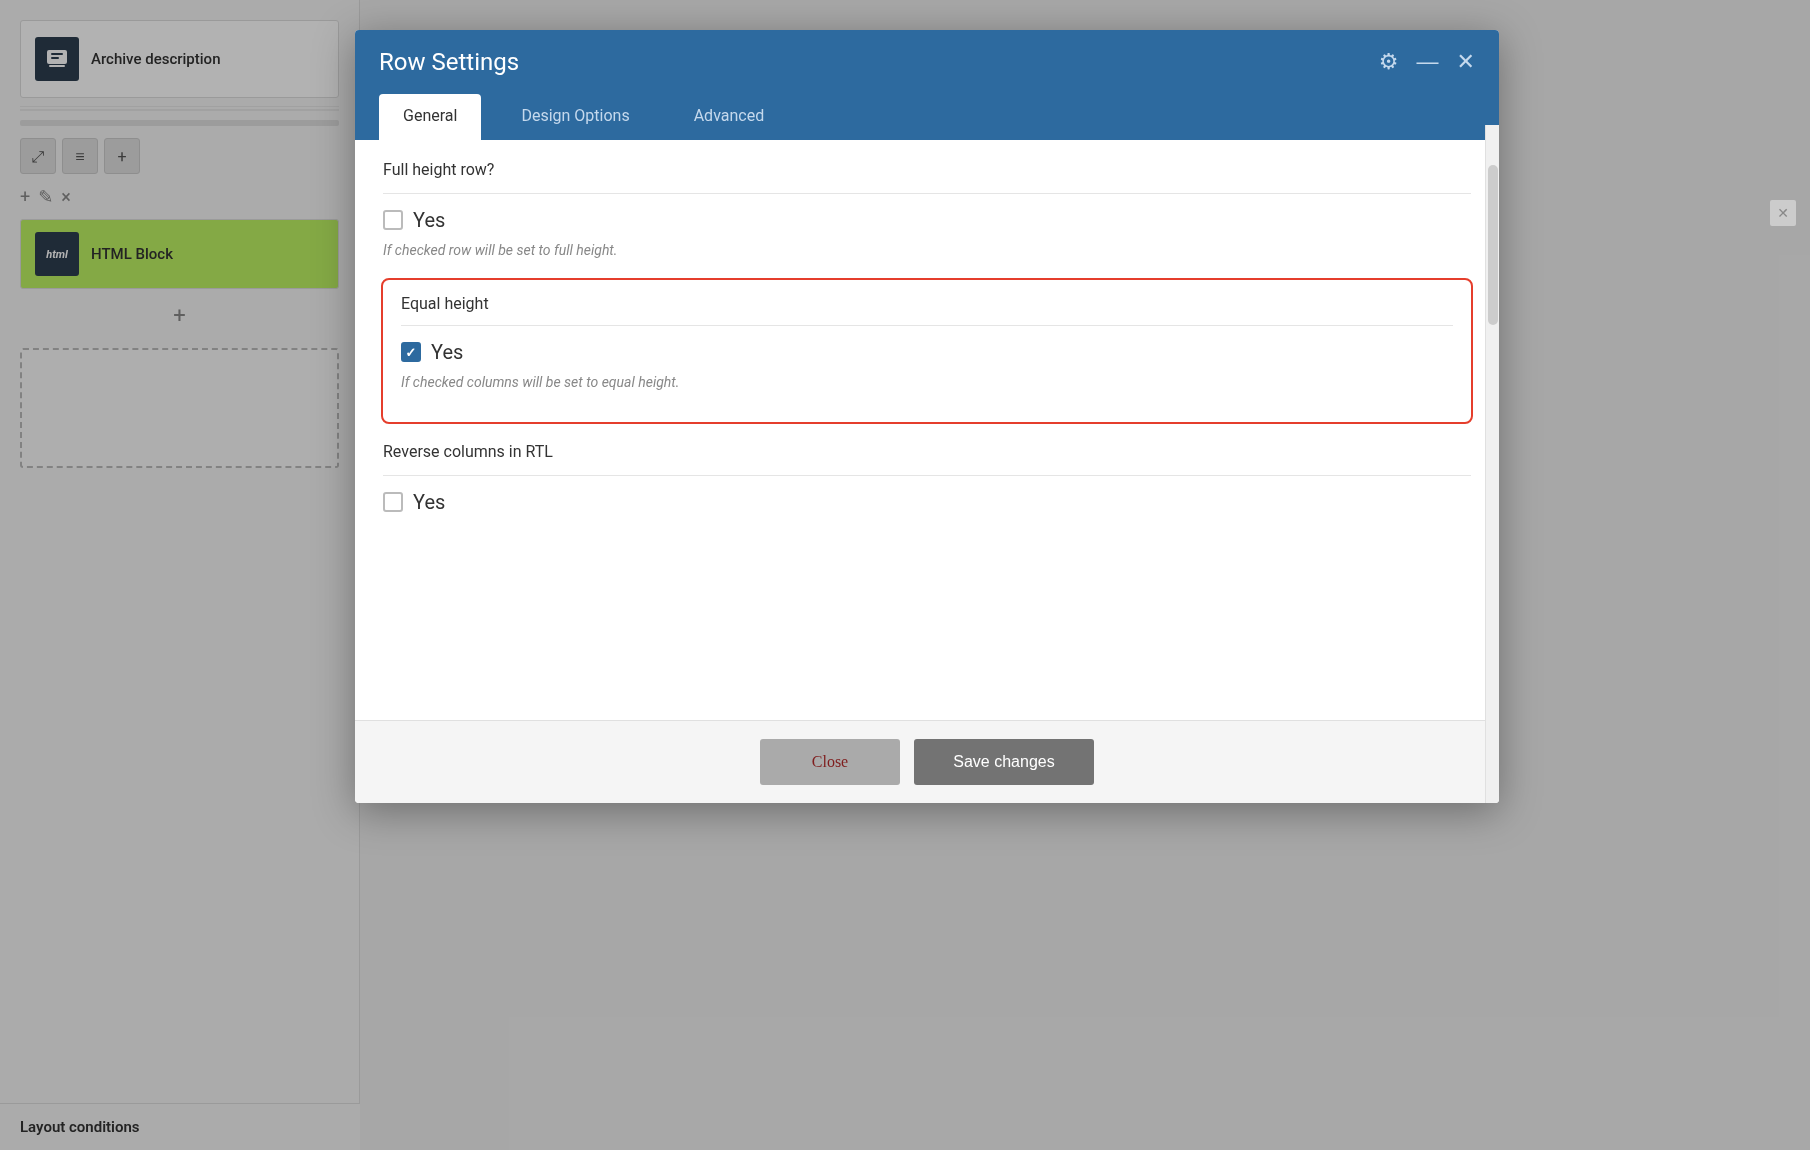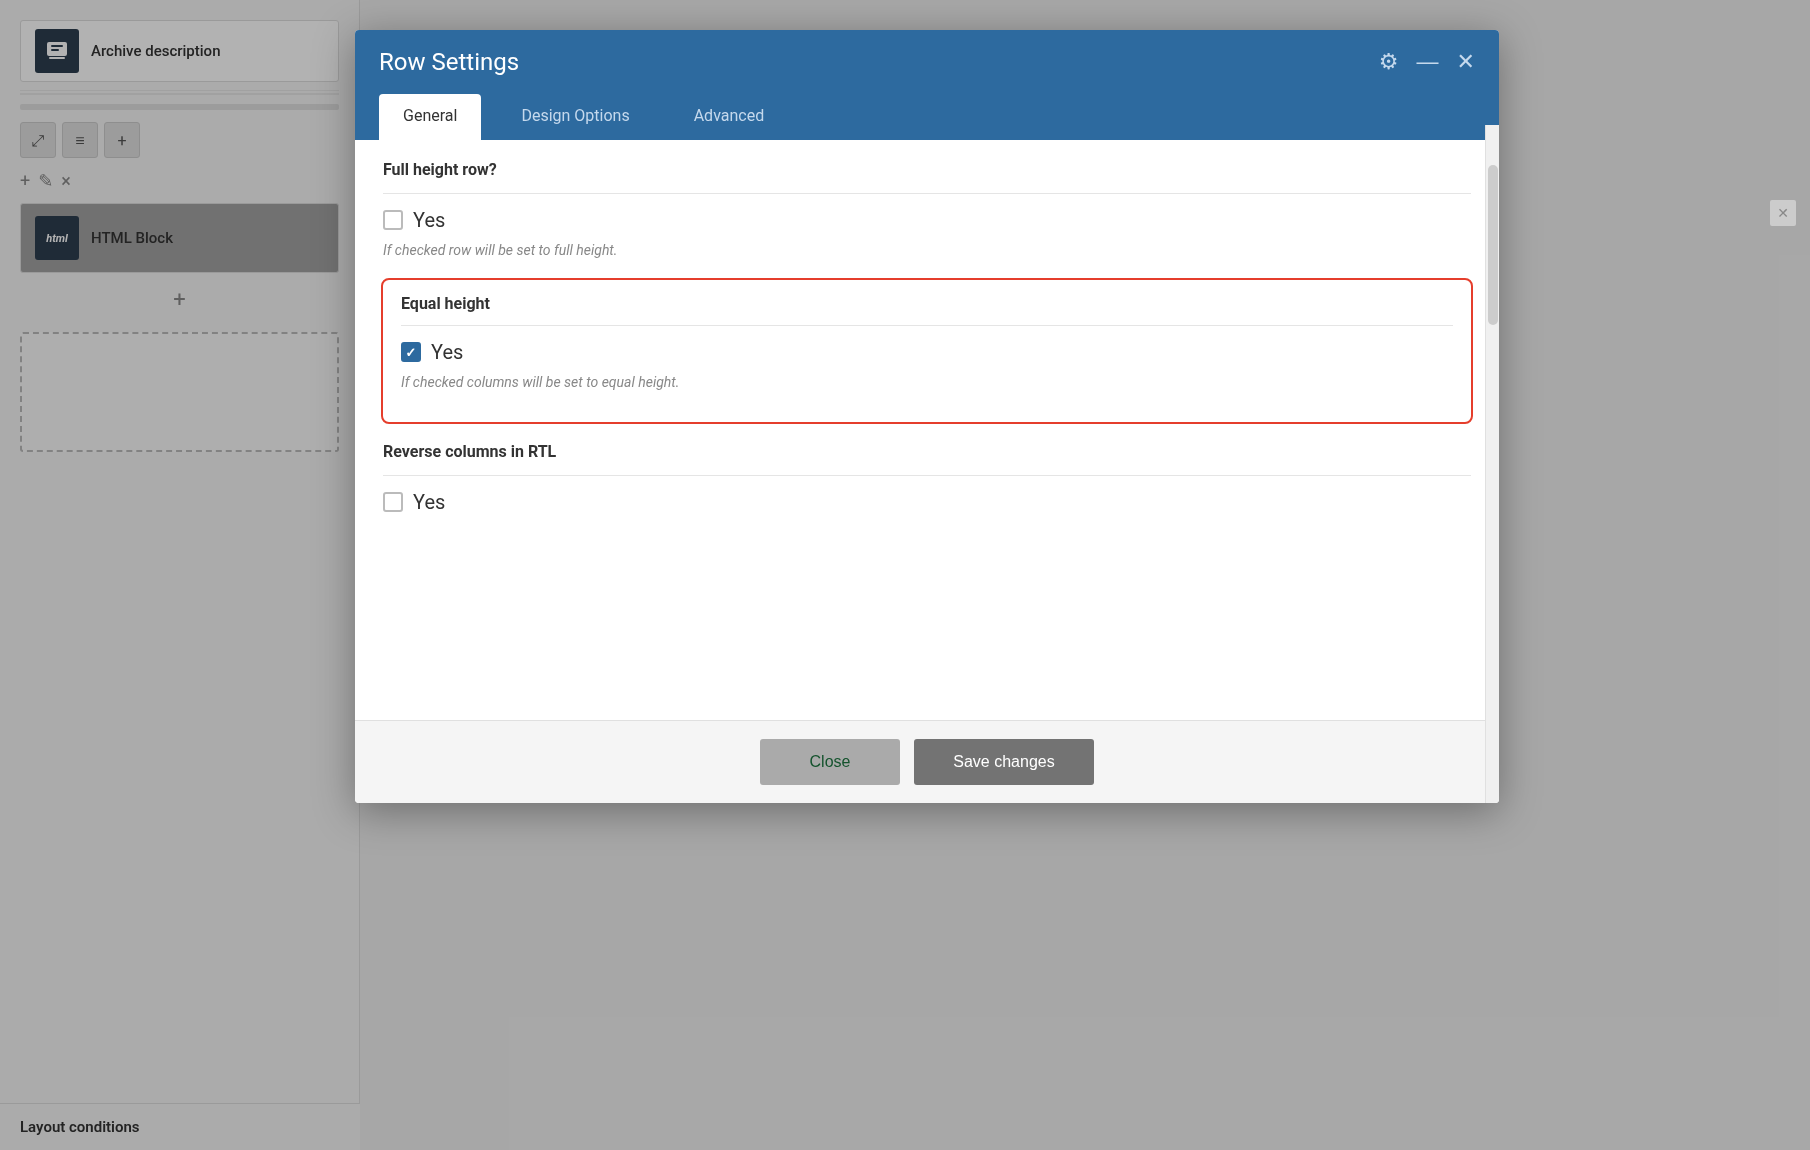--- a/index.html
+++ b/index.html
@@ -30,21 +30,21 @@
       background: #f5f5f5;
       border-right: 1px solid #ddd;
     }
 
     .block-item {
       display: flex;
       align-items: center;
       background: #fff;
       border: 1px solid #ddd;
       margin: 20px 20px 8px 20px;
-      padding: 8px 14px;
+      padding: 16px 14px;
       border-radius: 3px;
     }
 
     .block-icon {
       width: 44px;
       height: 44px;
       background: #2d3e50;
       border-radius: 3px;
       display: flex;
       align-items: center;
@@ -99,21 +99,21 @@
       align-items: center;
       gap: 8px;
       margin: 0 20px 12px 20px;
       color: #888;
       font-size: 18px;
     }
 
     .html-block {
       display: flex;
       align-items: center;
-      background: #a3a3a3;
+      background: #bef264;
       border: 1px solid #ddd;
       margin: 8px 20px;
       padding: 12px 14px;
       border-radius: 3px;
     }
 
     .html-icon {
       width: 44px;
       height: 44px;
       background: #2d3e50;
@@ -239,21 +239,21 @@
 
     .helper-text {
       font-size: 14px;
       color: #888;
       font-style: italic;
       margin-bottom: 18px;
     }
 
     .section-title {
       font-size: 16px;
-      font-weight: 700;
+      font-weight: 400;
       color: #333;
       margin-bottom: 14px;
     }
 
     .checkbox-row {
       display: flex;
       align-items: center;
       gap: 10px;
       margin-bottom: 10px;
     }
@@ -322,26 +322,27 @@
       padding: 18px 28px;
       display: flex;
       justify-content: center;
       gap: 14px;
       border-top: 1px solid #e0e0e0;
     }
 
     .btn-close {
       padding: 14px 40px;
       background: #aaa;
-      color: #14532d;
+      color: #7f1d1d;
       border: none;
       border-radius: 3px;
       font-size: 16px;
       cursor: pointer;
       min-width: 140px;
+      font-family: Liberation Serif, serif;
     }
 
     .btn-save {
       padding: 14px 24px;
       background: #737373;
       color: #fff;
       border: none;
       border-radius: 3px;
       font-size: 16px;
       cursor: pointer;

